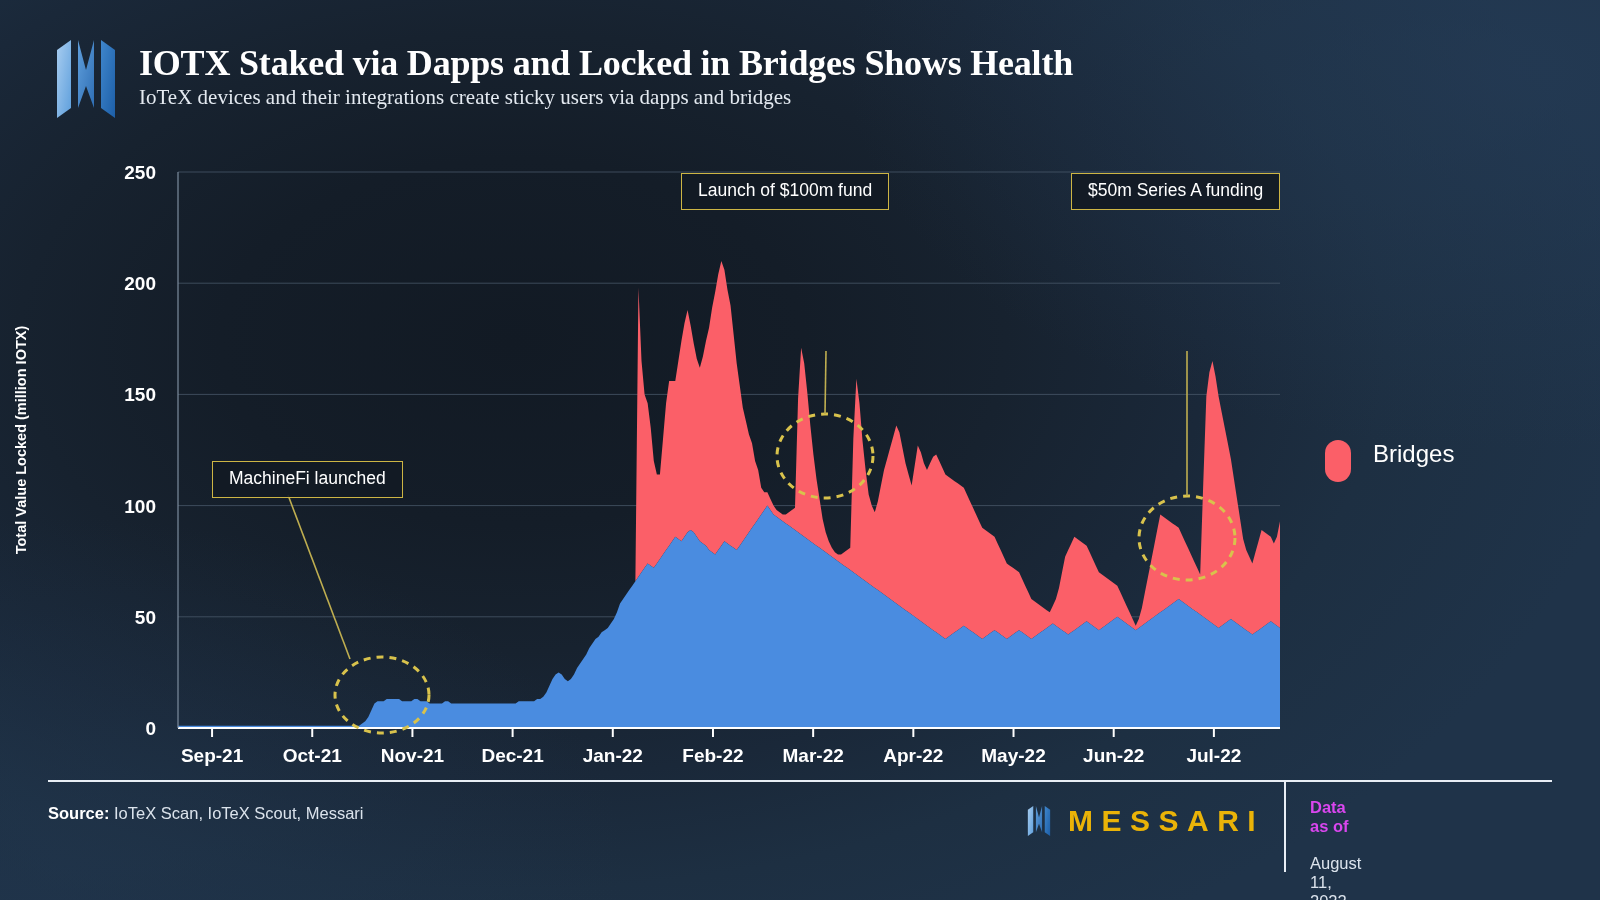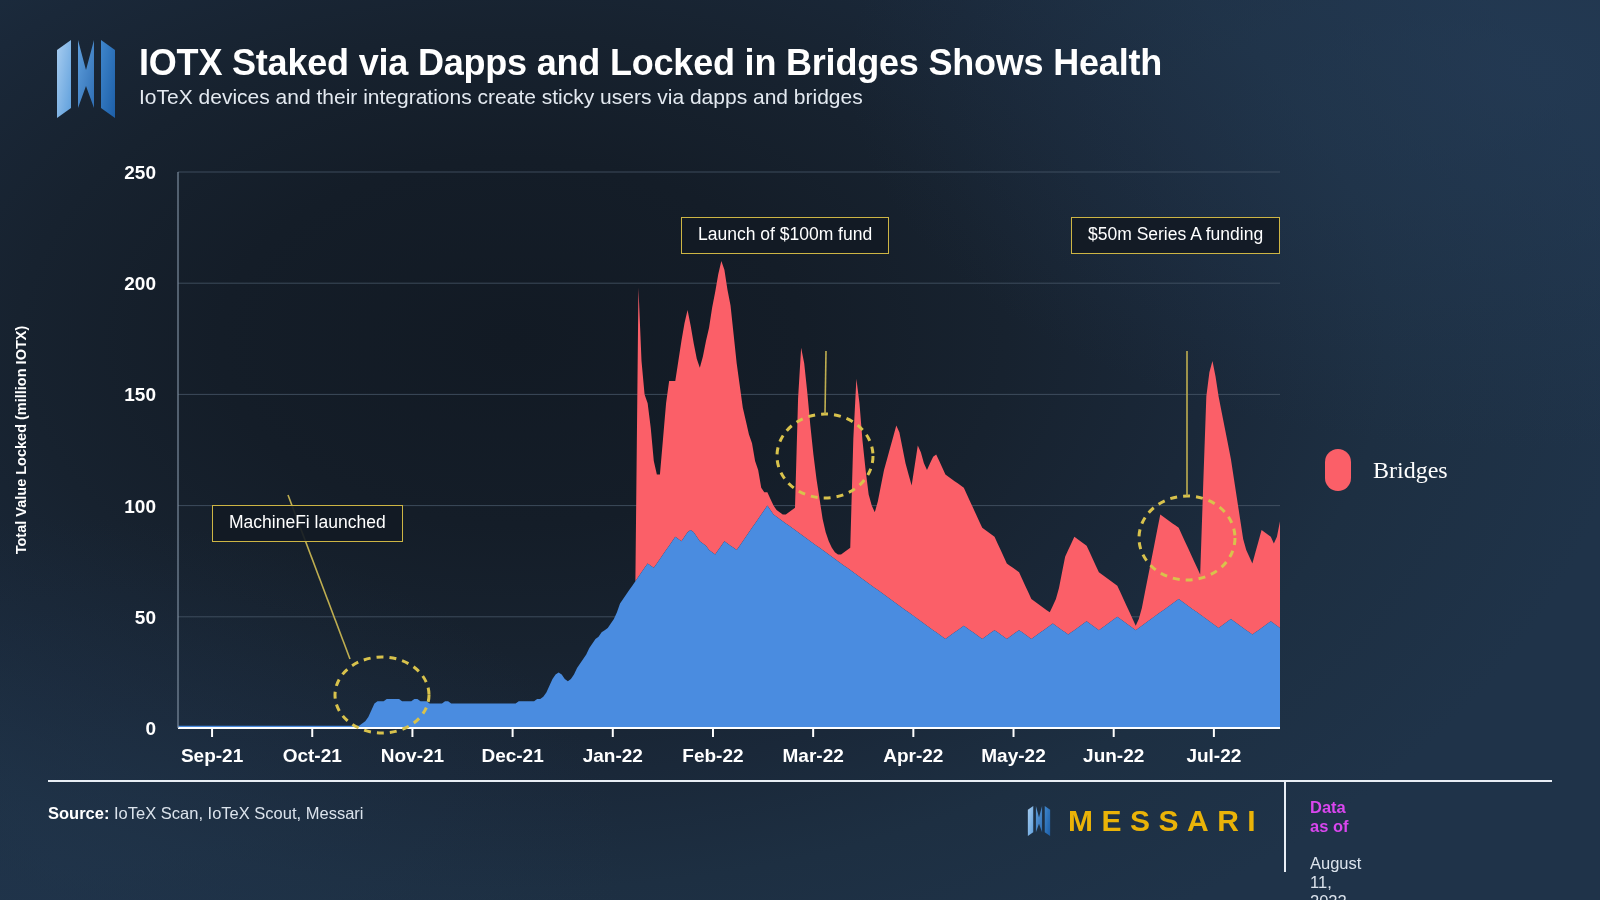--- a/index.html
+++ b/index.html
@@ -19,53 +19,53 @@
     position:absolute; inset:0;
     background:
       radial-gradient(ellipse 60% 60% at 95% 8%, rgba(38,62,90,.55) 0%, rgba(38,62,90,0) 70%),
       radial-gradient(ellipse 50% 55% at 4% 96%, rgba(33,54,78,.5) 0%, rgba(33,54,78,0) 70%);
   }
   #root { position:absolute; inset:0; }
 
   
   .header { position:absolute; left:55px; top:40px; display:flex; align-items:flex-start; }
   .logo-mark { width:62px; height:78px; margin-right:22px; flex:0 0 auto; }
-  .head-text { padding-top:4px; }
+  .head-text { padding-top:4px;font-family:Liberation Serif, serif; }
   .title {
     font-size:36px; font-weight:bold; color:#ffffff;
     letter-spacing:-0.2px; line-height:1.08; white-space:nowrap;
   }
   .subtitle {
     font-size:21px; color:#e3e9f0; margin-top:2px;
     font-weight:normal; white-space:nowrap;
   }
 
   
   .chart-wrap { position:absolute; left:0; top:140px; width:1600px; height:640px; }
   svg.plot { display:block; }
   .ylabel-txt {
     font-size:14.5px; fill:#ffffff; font-weight:bold;
   }
   .tick-txt { font-size:19px; fill:#ffffff; font-weight:bold; }
   .xtick-txt { font-size:19px; fill:#ffffff; font-weight:bold; }
 
-  .anno-box { position:absolute;margin-top:44px; }
+  .anno-box { position:absolute; }
   .anno-label {
     border:1.6px solid #cdb544;
     background:rgba(18,26,36,0.92);
     color:#ffffff;
     font-size:17.5px;
     padding:7px 16px 9px 16px;
     white-space:nowrap;
     line-height:1.1;
   }
 
   
   .legend { position:absolute; left:1325px; top:440px; }
-  .legend-row { display:flex; align-items:center; height:60px; margin-bottom:14px;font-family:Liberation Serif, serif; }
+  .legend-row { display:flex; height:60px; margin-bottom:14px; }
   .legend-swatch { width:26px; height:42px; border-radius:13px; flex:0 0 auto; }
   .legend-text { font-size:24px; color:#ffffff; margin-left:22px; }
 
   
   .footer-rule { position:absolute; left:48px; top:780px; width:1504px; height:2px; background:#e8eef5; }
   .footer { position:absolute; left:0; top:782px; width:1280px; height:118px; }
   .source {
     position:absolute; left:48px; top:22px;
     font-size:16.5px; color:#dbe3ec;
   }

